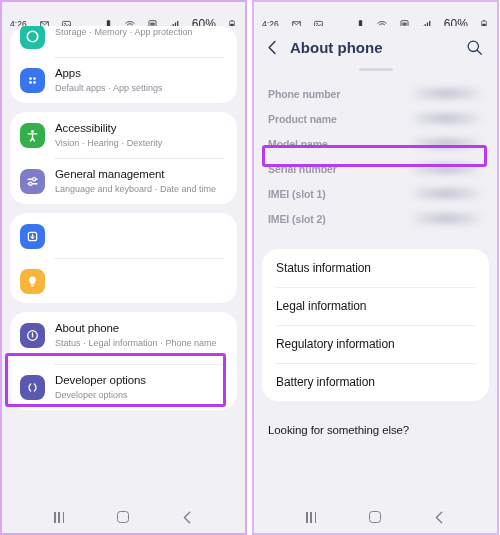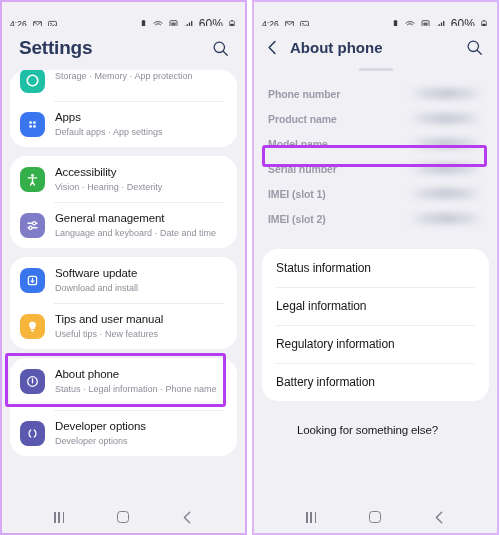--- a/index.html
+++ b/index.html
@@ -40,21 +40,21 @@
     flex: 0 0 24px;
     display: flex;
     align-items: center;
     justify-content: space-between;
     padding: 0 10px 0 8px;
     background: #f0f0f5;
     font-size: 8.5px;
     color: #3a3a42;
     letter-spacing: 0.1px;
   }
-  .sb-left, .sb-right { display: flex; align-items: center; gap: 6px; margin-top: 20px; }
+  .sb-left, .sb-right { display: flex; align-items: center; gap: 13px; margin-top: 20px; }
   .sb-time { font-size: 8.5px; color: #2e2e36; }
   .sb-icon { display: inline-flex; align-items: center; }
   .sb-battery-text { font-size: 12px; color: #2e2e36; }
 
   
   .screen {
     flex: 1 1 auto;
     background: #f0f0f5;
     position: relative;
     overflow: hidden;
@@ -213,21 +213,20 @@
     left: 14px; right: 14px; top: 0;
     height: 1px;
     background: #ededf1;
   }
 
   .looking {
     padding: 14px 30px 10px 14px;
     font-size: 11.5px;
     color: #17171c;
     letter-spacing: -0.1px;
-    text-align: center;
   }
 
   
   .navbar {
     flex: 0 0 32px;
     height: 32px;
     background: #f0f0f5;
     display: flex;
     align-items: center;
     justify-content: space-around;
@@ -304,29 +303,20 @@
               <rect x="0.8" y="2" width="8.4" height="13" rx="1.4" fill="none" stroke="#3a3a42" stroke-width="1.2"></rect>
               <rect x="2" y="6.5" width="6" height="7.2" rx="0.7" fill="#3a3a42"></rect>
               <rect x="3.3" y="0.3" width="3.4" height="1.6" rx="0.6" fill="#3a3a42"></rect>
             </svg>
         </span>
       </div>
     </div>
 
     <div class="screen">
 
-      <div class="big-header">
-        <div class="big-title">Settings</div>
-        <div>
-          <svg class="icon-search" viewBox="0 0 20 20">
-              <circle cx="8.6" cy="8.6" r="6.1" fill="none" stroke="#2b3a5c" stroke-width="1.5"></circle>
-              <path d="M13.2 13.2 18 18" stroke="#2b3a5c" stroke-width="1.5" stroke-linecap="round"></path>
-            </svg>
-        </div>
-      </div>
 
       <div class="card first">
         <div class="row clipped">
           <div class="tile" style="background:#1fbfa6">
             <svg width="15" height="15" viewBox="0 0 20 20">
                 <circle cx="10" cy="10" r="7" fill="none" stroke="#fff" stroke-width="2.2"></circle>
               </svg>
           </div>
           <div class="rowtext">
             <div class="rowsub">Storage  ·  Memory  ·  App protection</div>
@@ -377,35 +367,27 @@
       </div>
 
       <div class="card">
         <div class="row">
           <div class="tile" style="background:#3a75f0">
             <svg width="15" height="15" viewBox="0 0 20 20">
                 <rect x="4.5" y="4.5" width="11" height="11" rx="2.6" fill="none" stroke="#fff" stroke-width="1.7"></rect>
                 <path d="M10 7.2v5.4m0 0 2-2m-2 2-2-2" stroke="#fff" stroke-width="1.6" stroke-linecap="round" stroke-linejoin="round"></path>
               </svg>
           </div>
-          <div class="rowtext">
-            <div class="rowtitle">Software update</div>
-            <div class="rowsub">Download and install</div>
-          </div>
         </div>
         <div class="row">
           <div class="tile" style="background:#f7b53c">
             <svg width="15" height="15" viewBox="0 0 20 20">
                 <path d="M10 3.4a4.6 4.6 0 0 1 2.9 8.2v2.1H7.1v-2.1A4.6 4.6 0 0 1 10 3.4z" fill="#fff"></path>
                 <rect x="8" y="14.6" width="4" height="1.9" rx="0.9" fill="#fff"></rect>
               </svg>
-          </div>
-          <div class="rowtext">
-            <div class="rowtitle">Tips and user manual</div>
-            <div class="rowsub">Useful tips  ·  New features</div>
           </div>
         </div>
       </div>
 
       <div class="card">
         <div class="row" style="min-height:52px">
           <div class="tile" style="background:#5b58b0">
             <svg width="15" height="15" viewBox="0 0 20 20">
                 <circle cx="10" cy="10" r="6.4" fill="none" stroke="#fff" stroke-width="1.7"></circle>
                 <path d="M10 6.6v5" stroke="#fff" stroke-width="1.8" stroke-linecap="round"></path>

